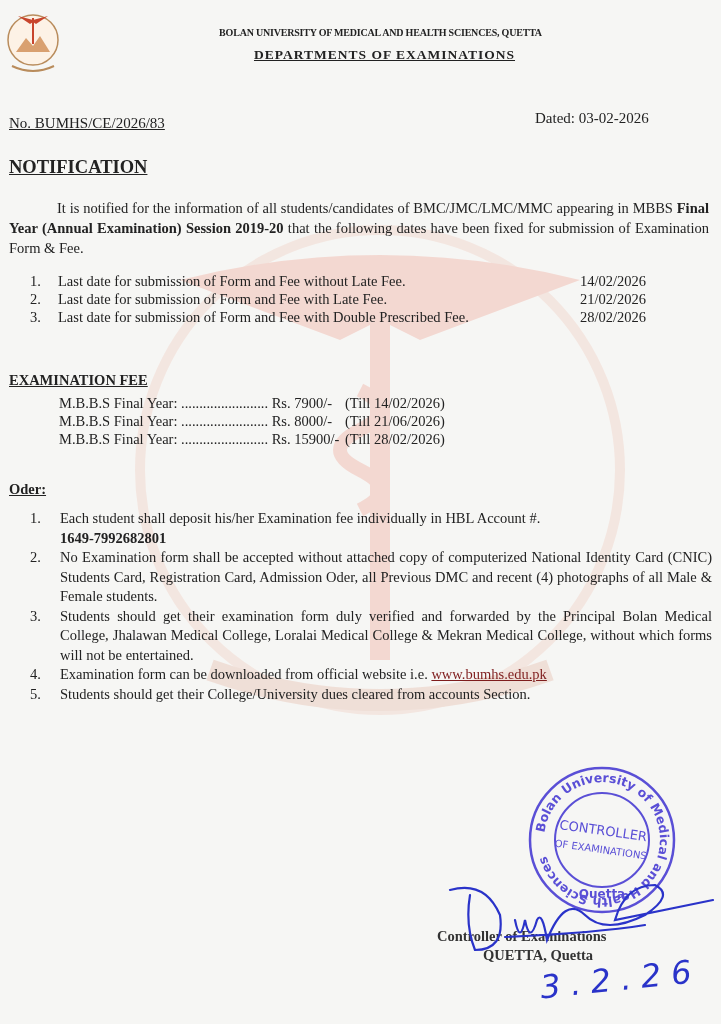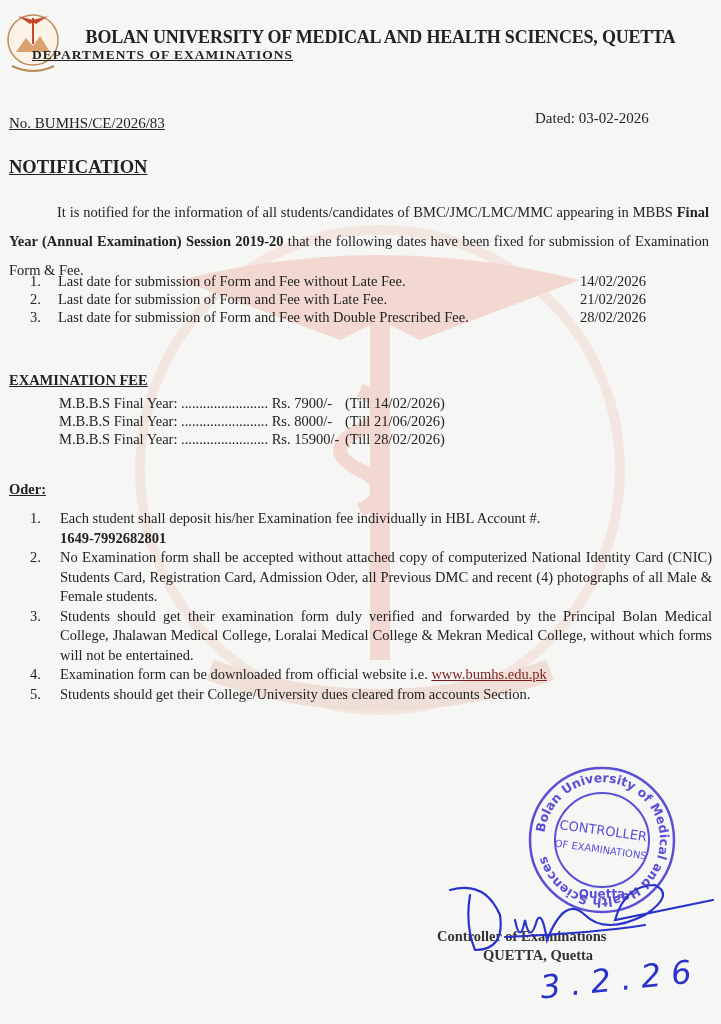--- a/index.html
+++ b/index.html
@@ -11,38 +11,38 @@
     position: relative;
   }
   .page { position: absolute; inset: 0; }
   .watermark {
     position: absolute; left: 120px; top: 190px; width: 520px; height: 560px;
     opacity: 0.18; pointer-events: none;
   }
   .logo { position: absolute; left: 4px; top: 4px; width: 58px; height: 78px; }
   .uni-title {
     position: absolute; left: 0; right: 0; top: 27px; text-align: center;
-    font-weight: bold; font-size: 18px; letter-spacing: -0.2px;
+    font-weight: bold; font-size: 10px; letter-spacing: -0.2px;
     padding-left: 40px;
   }
   .dept-title {
-    position: absolute; left: 0; right: 0; top: 47px; 
+    position: absolute; left: 0; right: 0; top: 47px; text-align: center;
     font-weight: bold; font-size: 13.5px; letter-spacing: 1px;
-    padding-left: 32px;
+    padding-left: 48px;
   }
   .dept-title span { text-decoration: underline; }
   .ref-no { position: absolute; left: 9px; top: 115px; font-size: 15px; text-decoration: underline; }
   .dated { position: absolute; left: 535px; top: 110px; font-size: 15px; }
   .notif-heading {
     position: absolute; left: 9px; top: 157px; font-size: 18.5px; font-weight: bold;
     text-decoration: underline;
   }
   .intro {
     position: absolute; left: 9px; top: 198px; width: 700px;
-    font-size: 14.5px; line-height: 29px; text-align: justify;
+    font-size: 14.5px; line-height: 20px; text-align: justify;
   }
   .intro .indent { display: inline-block; width: 48px; }
   .dates-list {
     position: absolute; left: 30px; top: 272px; width: 680px;
     font-size: 14.5px; line-height: 18px; margin: 0; padding: 0; list-style: none;
   }
   .dates-list li { display: flex; }
   .dates-list .num { width: 28px; }
   .dates-list .txt { width: 522px; }
   .fee-heading {

